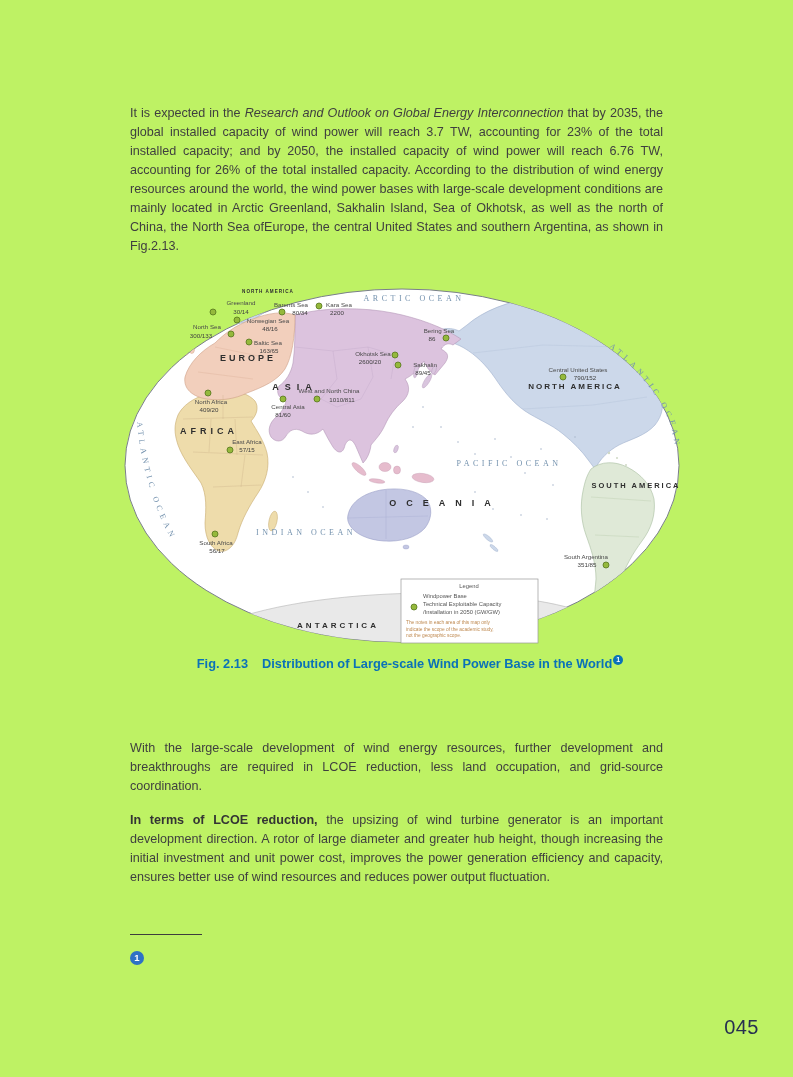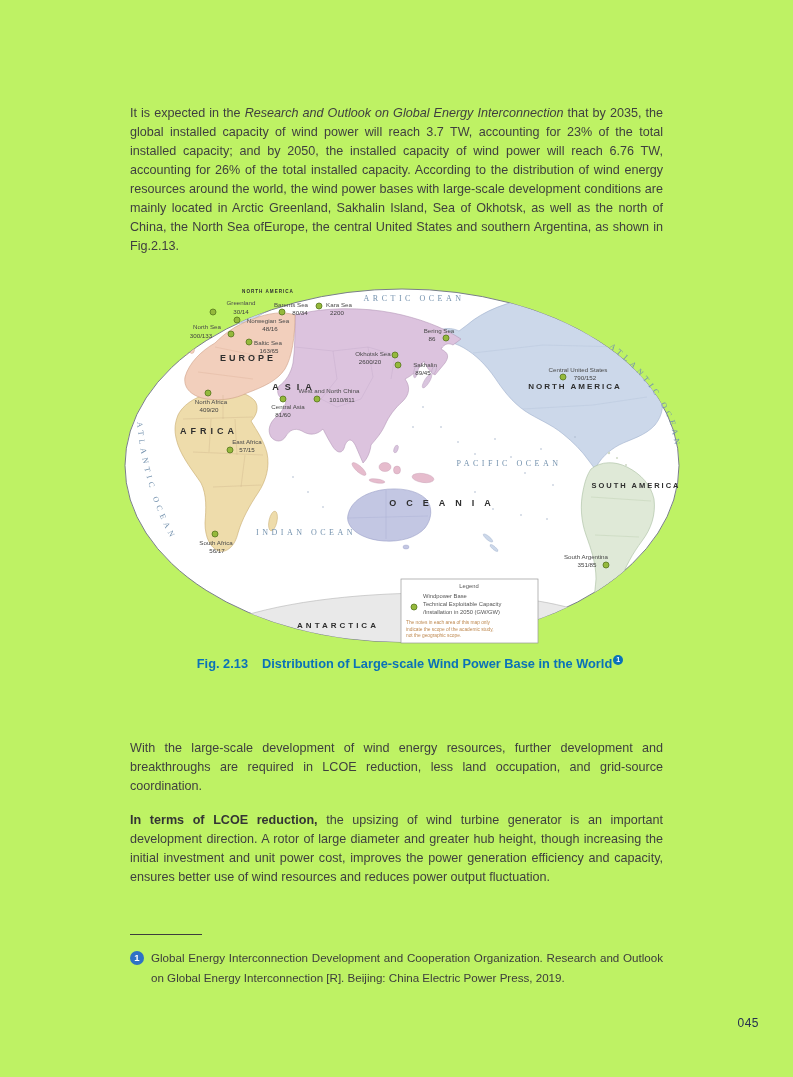--- a/index.html
+++ b/index.html
@@ -16,21 +16,21 @@
   .fig-caption{margin-top:7px;text-align:center;color:#0a71b8;font-weight:bold;font-size:12.8px;}
   .fig-caption .cap-label{margin-right:14px;margin-left:16px;}
   .cap-sup{display:inline-block;width:10px;height:10px;border-radius:50%;background:#0a71b8;
            color:#fff;font-size:7px;line-height:10px;text-align:center;vertical-align:6px;
            margin-left:1px;font-weight:bold;}
   .fn-rule{position:absolute;left:130px;top:934px;width:72px;border-top:1.6px solid #3d3d3d;}
   .footnote{position:absolute;left:130px;top:948px;width:533px;padding-left:21px;box-sizing:border-box;
             font-size:11.6px;line-height:19.5px;text-align:justify;color:#3c3c3c;}
   .fn-mark{position:absolute;left:0;top:3px;width:14px;height:14px;border-radius:50%;
            background:#2e71c5;color:#fff;font-size:9.5px;line-height:14px;text-align:center;font-weight:bold;}
-  .page-number{position:absolute;right:34px;top:1016px;font-size:12px;color:#263050;letter-spacing:0.5px;}
+  .page-number{position:absolute;right:34px;top:1016px;font-size:20px;color:#263050;letter-spacing:0.5px;}
   
   .mlbl{font-family:"Liberation Sans",sans-serif;font-size:6.2px;fill:#4a4a4a;text-anchor:middle;}
   .mval{font-family:"Liberation Sans",sans-serif;font-size:6.2px;fill:#3f3f3f;text-anchor:middle;}
   .rlbl{font-family:"Liberation Sans",sans-serif;font-weight:bold;fill:#2e2e2e;text-anchor:middle;}
   .olbl{font-family:"Liberation Serif",serif;fill:#7492ae;letter-spacing:3.5px;font-size:8px;text-anchor:middle;}
   .opath{font-family:"Liberation Serif",serif;fill:#7492ae;letter-spacing:4px;font-size:8px;}
   .leg{font-family:"Liberation Sans",sans-serif;font-size:5.8px;fill:#555;}
   .legnote{font-family:"Liberation Sans",sans-serif;font-size:4.8px;fill:#bf8950;}
 </style>
 </head>
@@ -274,18 +274,17 @@
   </div>
 
   <p class="body-text p3"><b>In terms of LCOE reduction,</b><span> the upsizing of wind turbine generator is an important development direction. A rotor of large diameter and greater hub height, though increasing the initial investment and unit power cost, improves the power generation efficiency and capacity, ensures better use of wind resources and reduces power output fluctuation.</span></p>
 
   <p class="body-text p2">With the large-scale development of wind energy resources, further development and breakthroughs are required in LCOE reduction, less land occupation, and grid-source coordination.</p>
 
   <div class="fn-rule"></div>
 
   <div class="footnote">
     <span class="fn-mark">1</span>
-    <span>Global Energy Interconnection Development and Cooperation Organization. Research and Outlook on Global Energy Interconnection [R]. Beijing: China Electric Power Press, 2019.</span>
   </div>
 
   <div class="page-number">045</div>
 
 </div>
 
 </body></html>

